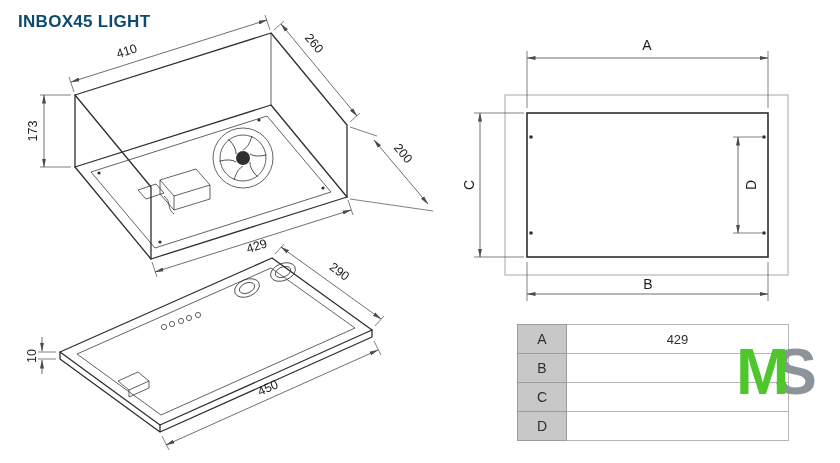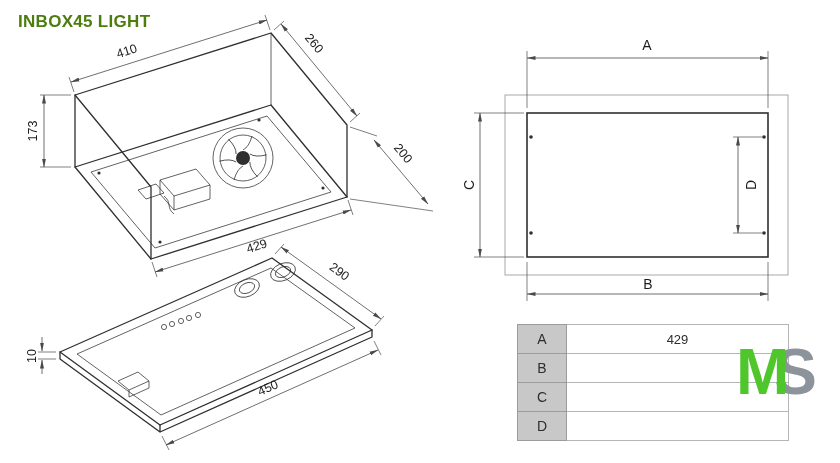--- a/index.html
+++ b/index.html
@@ -1,19 +1,19 @@
 <!DOCTYPE html>
 <html><head>
 <meta charset="utf-8">
 <style>
   html,body{margin:0;padding:0;background:#e9e9e9;}
   .page{position:relative;width:840px;height:463px;background:#ffffff;overflow:hidden;
         font-family:"Liberation Sans",sans-serif;}
   .title{position:absolute;left:18px;top:12px;font-size:17px;font-weight:600;
-         color:#4d7c0f;letter-spacing:.3px;}
+         color:#0c4a6e;letter-spacing:.3px;}
   svg{position:absolute;top:0;}
   .svg-left{left:0;}
   .svg-right{left:450px;}
   
   .e{stroke:#2f2f2f;stroke-width:1.3;fill:none;stroke-linejoin:round;stroke-linecap:round;}
   .t{stroke:#2f2f2f;stroke-width:.75;fill:none;}
   .d{stroke:#4a4a4a;stroke-width:.8;fill:none;}
   .x{stroke:#4a4a4a;stroke-width:.7;fill:none;}
   .dot{fill:#2f2f2f;stroke:none;}
   .lbl{font-family:"Liberation Sans",sans-serif;font-size:12.5px;fill:#1c1c1c;text-anchor:middle;}

